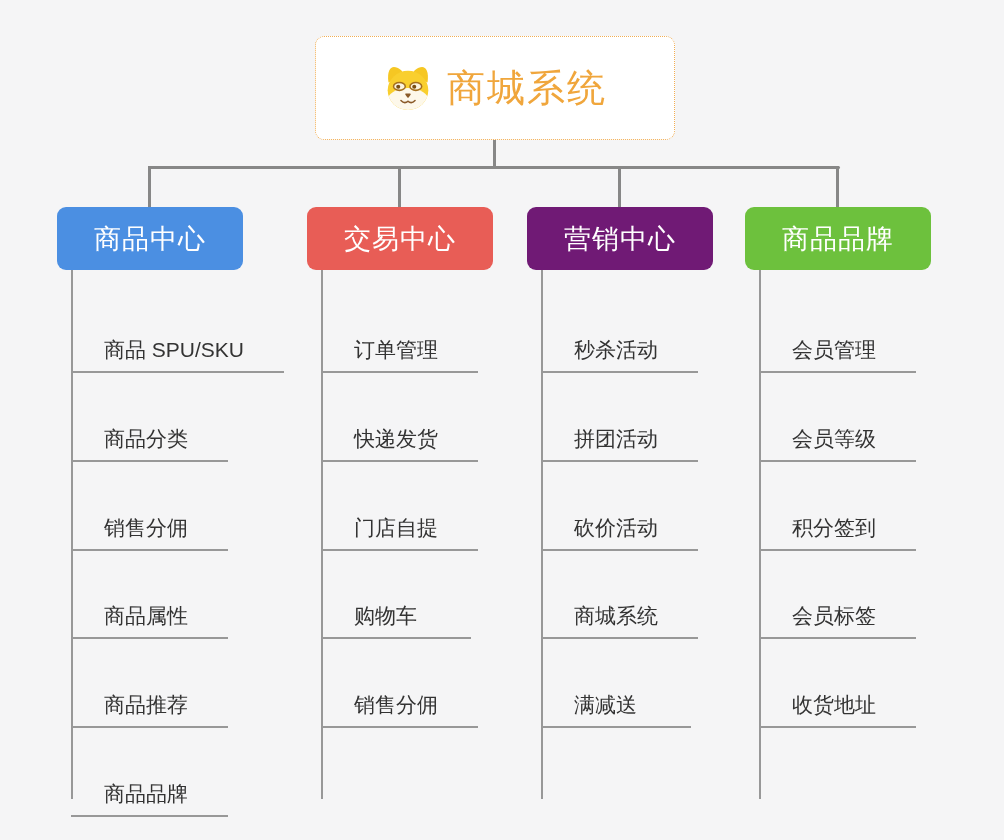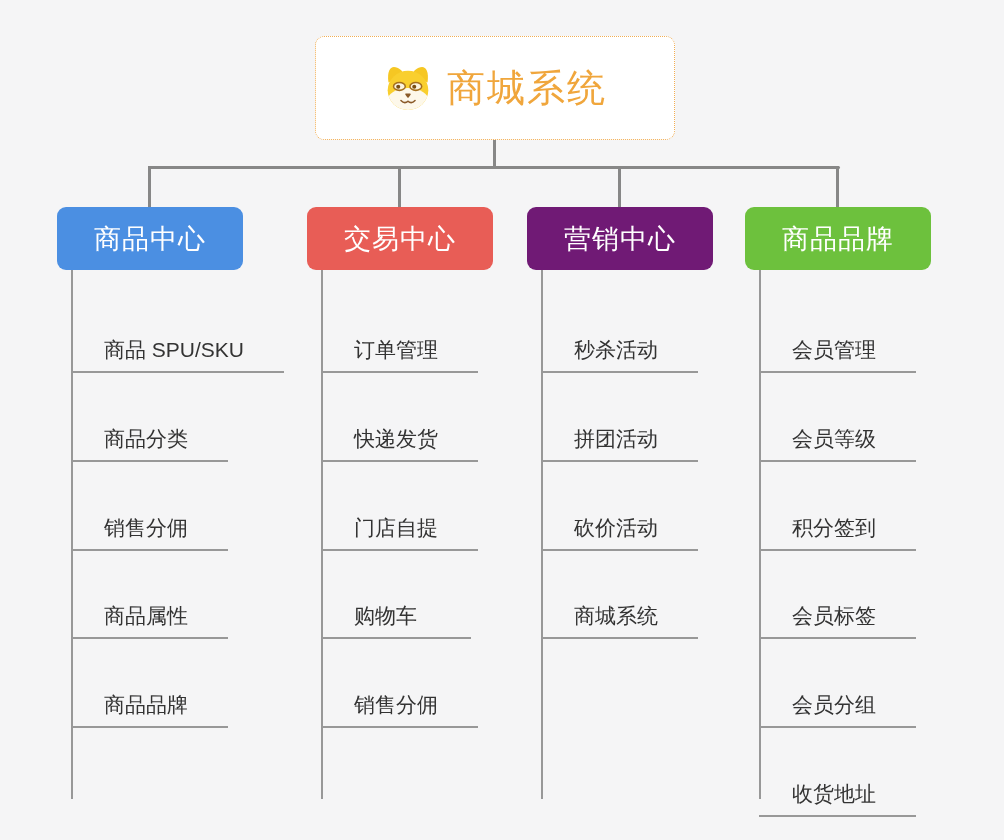--- a/index.html
+++ b/index.html
@@ -92,20 +92,21 @@
   <div id="branches">
       <div class="branch b0">
     <div class="drop"></div>
     <div class="branch-header" style="background: rgb(75, 143, 226);">商品中心</div>
     <div class="vline"></div>
     <div class="leaves">
           <div class="leaf">商品 SPU/SKU</div>
           <div class="leaf">商品分类</div>
           <div class="leaf">销售分佣</div>
           <div class="leaf">商品属性</div>
+          <div class="leaf">商品推荐</div>
           <div class="leaf">商品品牌</div>
         </div>
   </div>
       <div class="branch b1">
     <div class="drop"></div>
     <div class="branch-header" style="background: rgb(232, 93, 86); font-family: Liberation Serif, serif;">交易中心</div>
     <div class="vline"></div>
     <div class="leaves">
           <div class="leaf">订单管理</div>
           <div class="leaf">快递发货</div>
@@ -116,29 +117,29 @@
   </div>
       <div class="branch b2">
     <div class="drop"></div>
     <div class="branch-header" style="background: #701a75;">营销中心</div>
     <div class="vline"></div>
     <div class="leaves">
           <div class="leaf">秒杀活动</div>
           <div class="leaf">拼团活动</div>
           <div class="leaf">砍价活动</div>
           <div class="leaf">商城系统</div>
+          <div class="leaf">满减送</div>
         </div>
   </div>
       <div class="branch b3">
     <div class="drop"></div>
     <div class="branch-header" style="background: rgb(109, 193, 61);">商品品牌</div>
     <div class="vline"></div>
     <div class="leaves">
           <div class="leaf">会员管理</div>
           <div class="leaf">会员等级</div>
           <div class="leaf">积分签到</div>
           <div class="leaf">会员标签</div>
-          <div class="leaf">会员分组</div>
           <div class="leaf">收货地址</div>
         </div>
   </div>
     </div>
 </div>
 
 </body></html>

